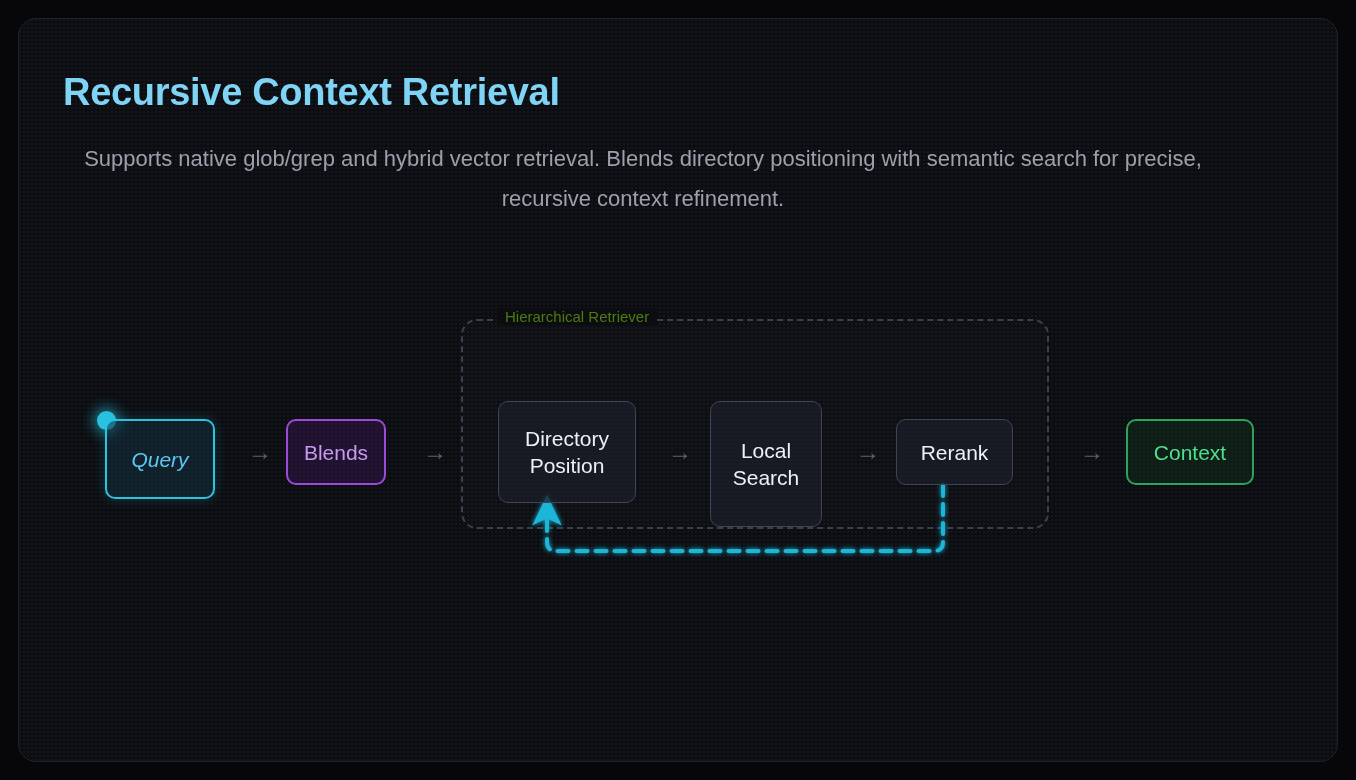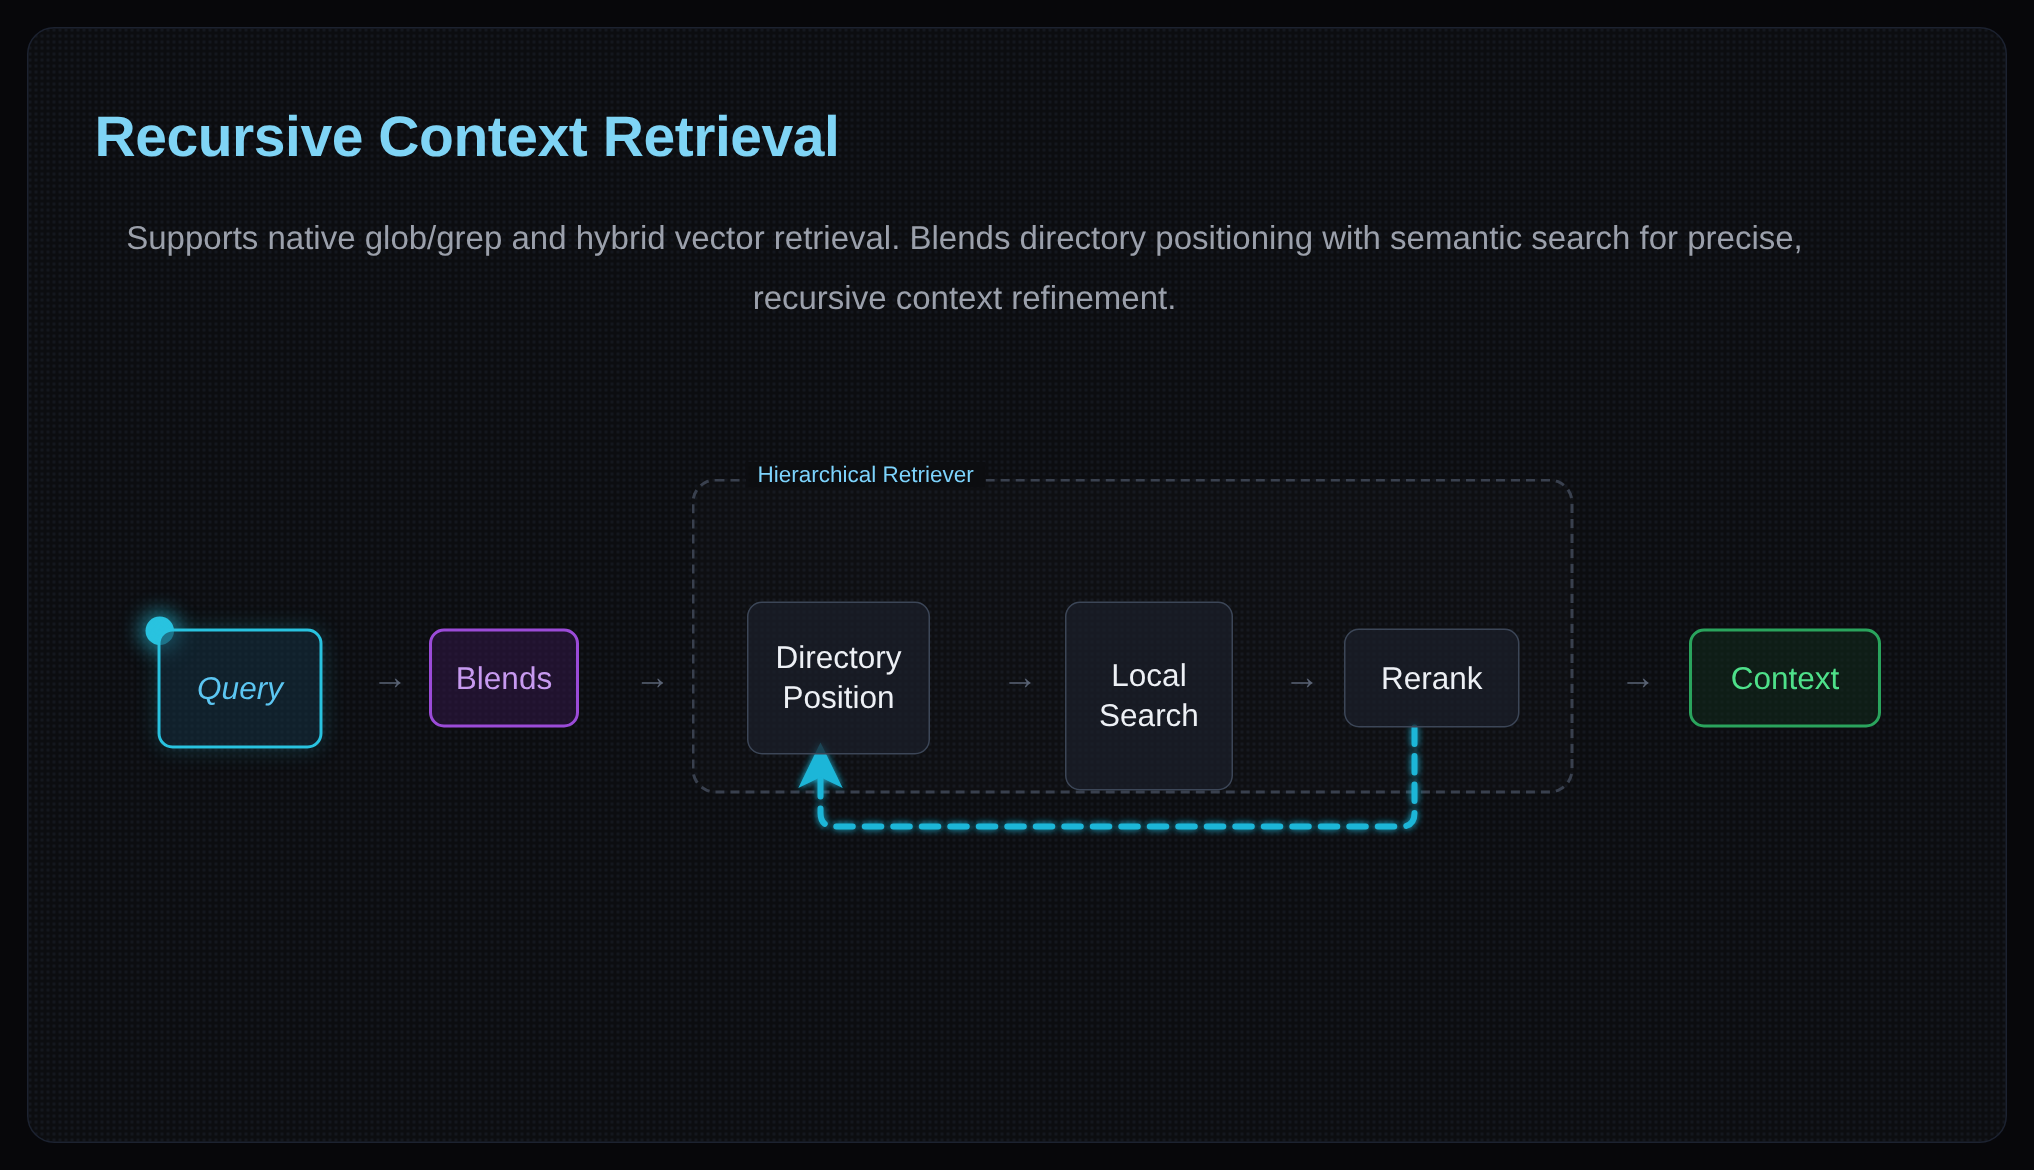--- a/index.html
+++ b/index.html
@@ -96,21 +96,21 @@
   }
 
   .node-intent {
     left: 267px; top: 400px; width: 100px; height: 66px;
     border: 2px solid #9b4bd8;
     background: rgba(46,22,66,0.6);
     color: #c79af0;
   }
 
   .node-dirpos {
-    left: 479px; top: 382px; width: 122px; height: 102px;
+    left: 479px; top: 382px; width: 138px; height: 102px;
     border: 1px solid #3c4657;
     background: rgba(27,31,41,0.75);
     color: #edf0f5;
   }
   .node-local {
     left: 691px; top: 382px; width: 112px; height: 126px;
     border: 1px solid #3c4657;
     background: rgba(27,31,41,0.75);
     color: #edf0f5;
   }
@@ -153,21 +153,21 @@
     box-sizing: border-box;
     border: 2px dashed #39404e;
     border-radius: 16px;
     background: rgba(255,255,255,0.012);
   }
   .group-label {
     position: absolute;
     left: 478px; top: 289px;
     padding: 0 8px;
     font-size: 15px;
-    color: #7dd3fc;
+    color: #4d7c0f;
     background: #0c0d10;
   }
 
   
   .loop {
     position: absolute;
     left: 0; top: 0;
     width: 1320px; height: 744px;
     pointer-events: none;
     overflow: visible;

